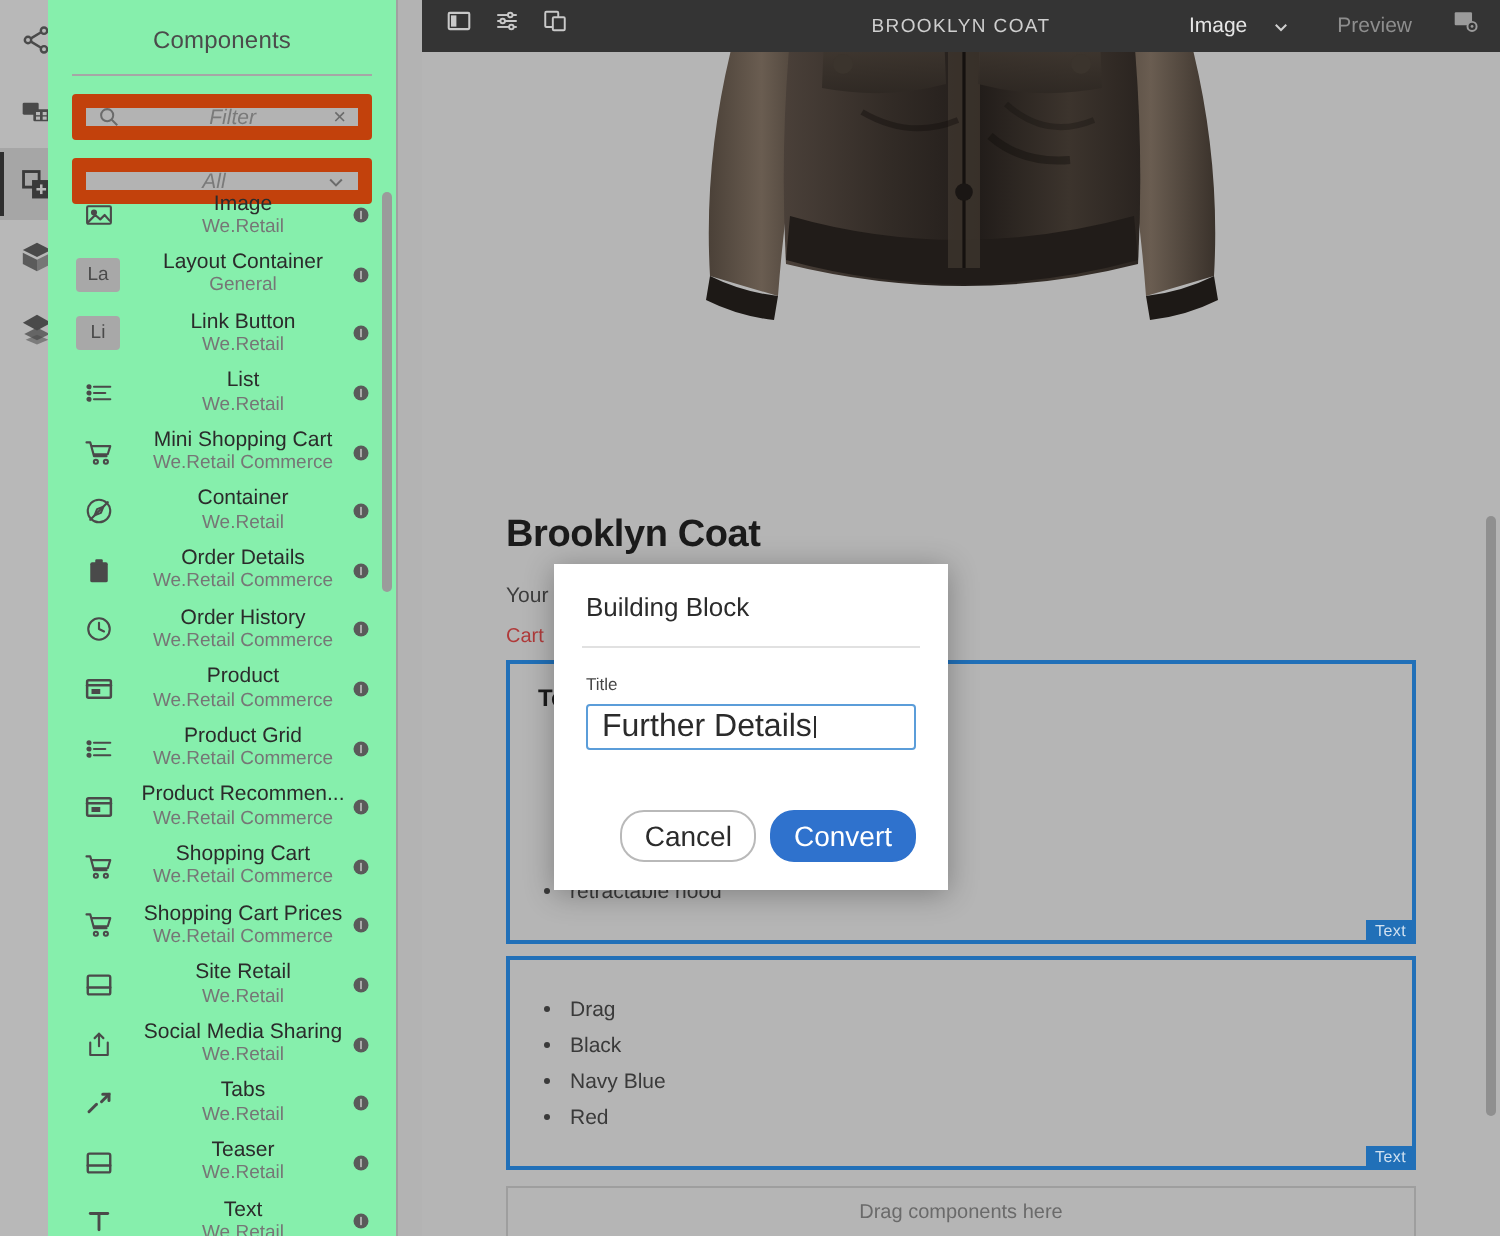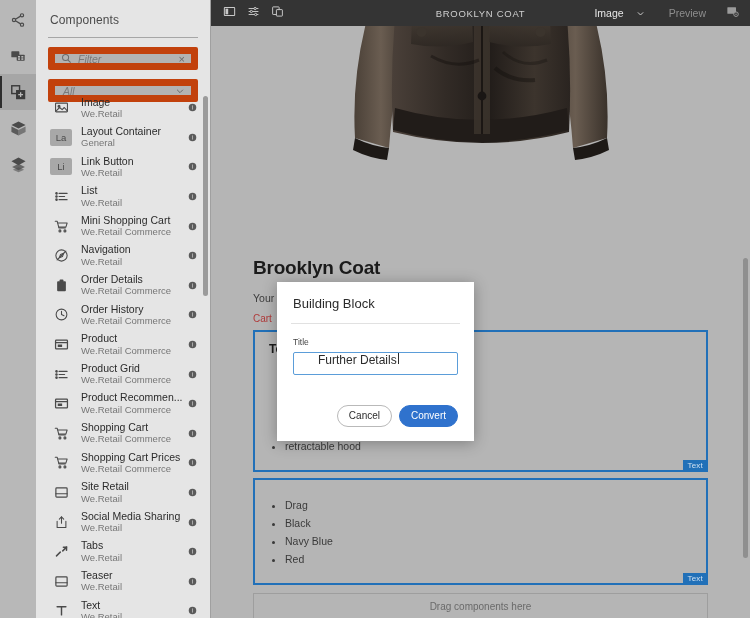--- a/index.html
+++ b/index.html
@@ -25,23 +25,24 @@
   }
   .rail-btn.selected { background: #a6a6a6; }
   .rail-btn.selected::before {
     content: ""; position: absolute; left: 0; top: 2px; bottom: 2px;
     width: 2px; background: #2e2e2e;
   }
   .rail-btn svg { display: block; }
 
   
   #panel {
-    position: absolute; left: 36px; top: 0; width: 175px; height: 618px;
-    background: #e5e5e5;
+    position: absolute; left: 24px; top: 0; width: 175px; height: 618px;
+    background: #86efac;
     border-right: 1px solid #a0a0a0;
+    text-align: center;
   }
   #panel-title {
     font-size: 12px; color: #4b4b4b; padding: 13px 14px 10px 14px;
     letter-spacing: .1px;
   }
   #panel-divider { height: 1px; background: #a6a6a6; margin: 0 12px; }
   .field-wrap { padding: 9px 12px 0 12px; }
   .field {
     height: 23px; border: 7px solid #c2410c; border-radius: 2px;
     background: #b3b3b3;
@@ -159,30 +160,30 @@
     z-index: 50;
   }
   #modal-title {
     font-size: 13px; color: #2b2b2b; padding: 14px 16px 12px 16px;
   }
   #modal-rule { height: 1px; background: #e1e1e1; margin: 0 14px; }
   #modal-body { padding: 13px 16px 8px 16px; }
   #modal-label { font-size: 8.5px; color: #464646; margin-bottom: 5px; }
   #modal-input {
     height: 23px; border: 1px solid #5b9dd9; border-radius: 2px;
-    background: #fff; display: flex; 
-    padding: 0 24px; font-size: 12px; color: #2b2b2b;
+    background: #fff; display: flex; align-items: center;
+    padding: 0 7px; font-size: 16px; color: #2b2b2b;
   }
   #caret { width: 1px; height: 11px; background: #2b2b2b; margin-left: 1px; }
   #modal-foot {
     display: flex; justify-content: flex-end; gap: 7px;
     padding: 22px 16px 14px 16px;
   }
   .mbtn {
-    font-size: 10px; padding: 5px 11px; border-radius: 12px;
+    font-size: 14px; padding: 5px 11px; border-radius: 12px;
     line-height: 1;
   }
   #btn-cancel { border: 1px solid #b9b9b9; background: #fff; color: #2b2b2b; }
   #btn-convert { background: #2f72cd; color: #ffffff; border: 1px solid #2f72cd; }
 </style>
 </head>
 <body>
 
 <div id="app">
 
@@ -358,21 +359,21 @@
         </div>
         <div class="citem">
           <div class="cicon">
             <svg width="15" height="15" viewBox="0 0 24 24" fill="none" stroke="#4a4a4a" stroke-width="1.7" stroke-linecap="round" stroke-linejoin="round">
               <circle cx="12" cy="12" r="9"></circle>
               <path d="M15.5 8.5 L10.5 10.5 L8.5 15.5 L13.5 13.5 Z"></path>
               <line x1="5" y1="19" x2="19" y2="5"></line>
             </svg>
           </div>
           <div class="ctext">
-            <div class="cname">Navigation</div>
+            <div class="cname">Container</div>
             <div class="cgrp">We.Retail</div>
           </div>
           <div class="cinfo">
             <svg width="9" height="9" viewBox="0 0 24 24">
               <circle cx="12" cy="12" r="10" fill="#5a5a5a"></circle>
               <rect x="10.8" y="6.5" width="2.4" height="11" fill="#b3b3b3"></rect>
             </svg>
           </div>
         </div>
         <div class="citem">

